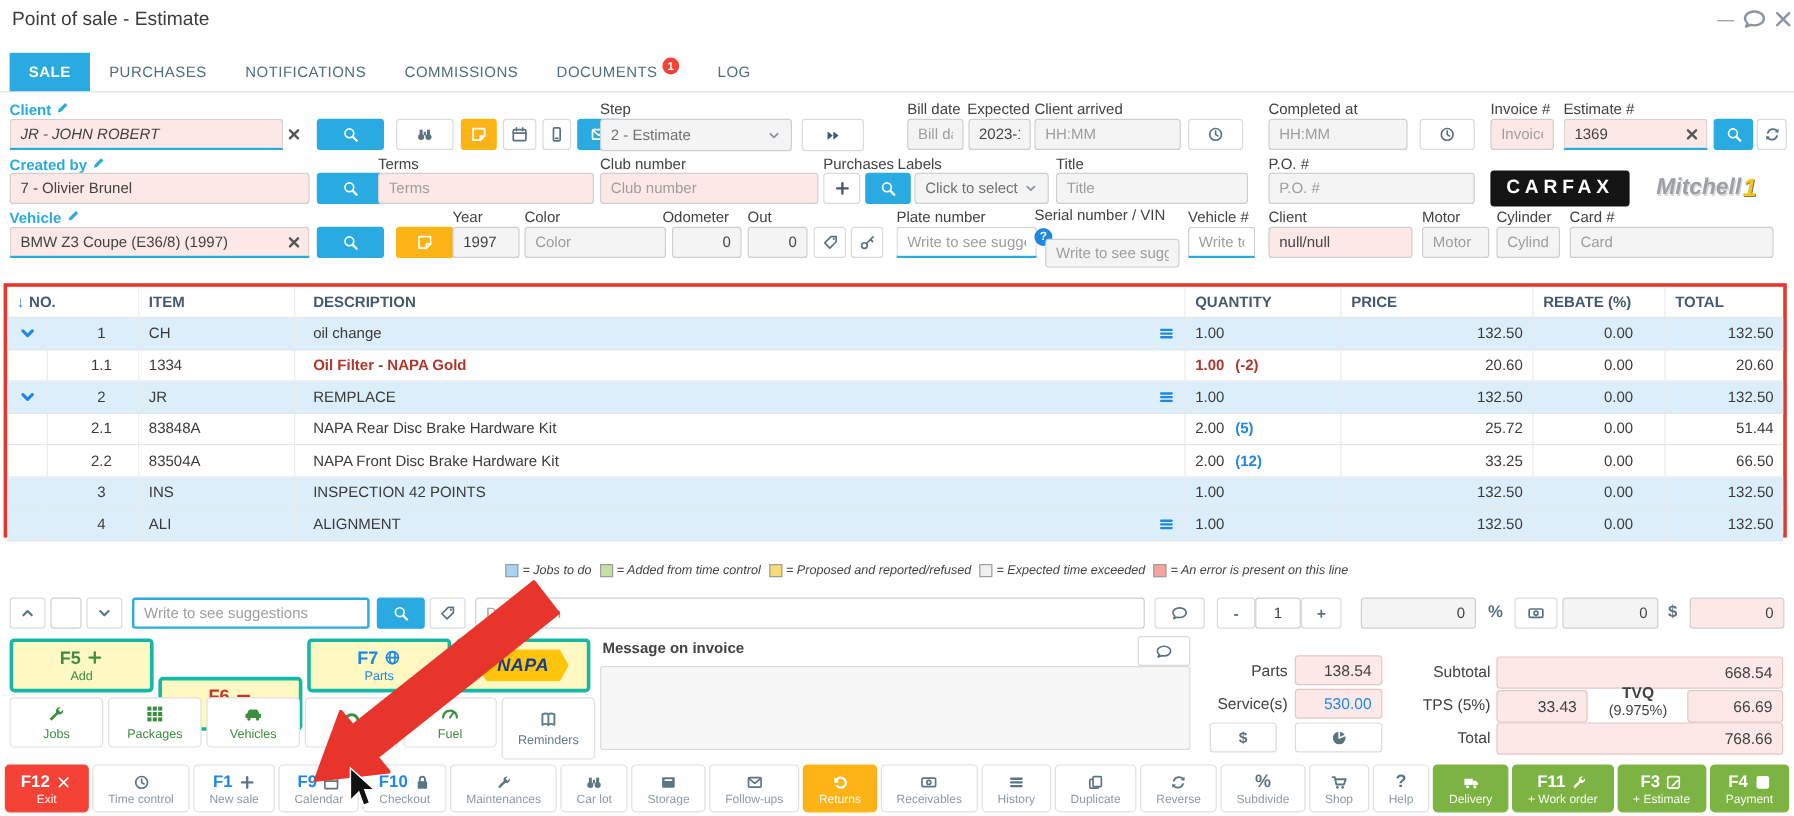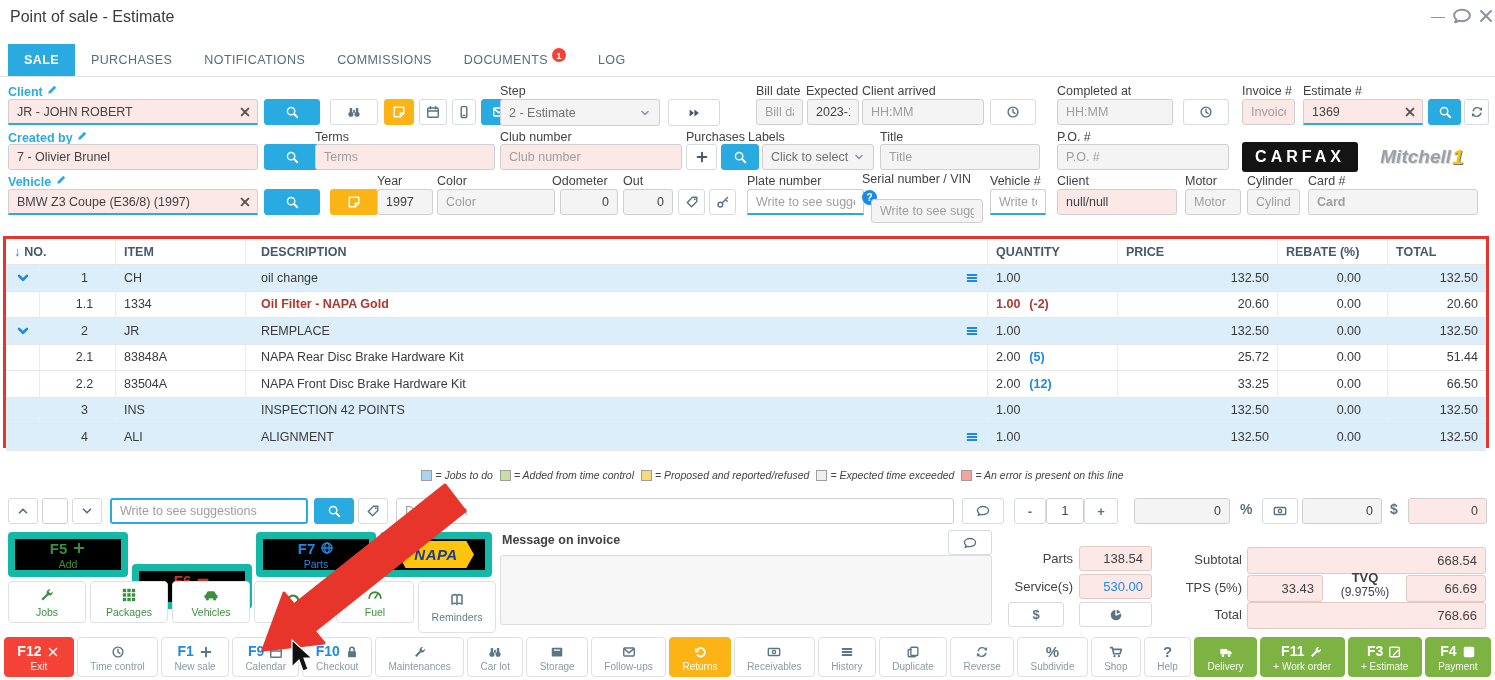--- a/index.html
+++ b/index.html
@@ -55,21 +55,21 @@
   .menu-ic{margin-left:auto;color:#1E88E5}
   .red-bold{color:#B3362C;font-weight:bold}
   .blue-bold{color:#1E88E5;font-weight:bold}
   .qtynote{margin-left:9px}
   .rebcell{padding-right:26px}
   
   .legend{left:0;top:469px;width:1495px;display:flex;justify-content:center;gap:7px;align-items:center;font-style:italic;font-size:10.5px;color:#444;padding-left:50px;box-sizing:border-box}
   .sw{width:11px;height:11px;border:1px solid #9e9e9e;box-sizing:border-box;display:inline-block;margin-right:3px}
   .legitem{display:flex;align-items:center}
   
-  .fkbtn{box-sizing:border-box;border:7px solid #14b8a6;border-radius:4px;background:#000000;display:flex;flex-direction:column;align-items:center;justify-content:center;gap:1px;cursor:pointer}
+  .fkbtn{box-sizing:border-box;border:3px solid #14b8a6;border-radius:4px;background:#fef9c3;display:flex;flex-direction:column;align-items:center;justify-content:center;gap:1px;cursor:pointer}
   .fkbtn .k{font-size:15px;font-weight:bold;display:flex;align-items:center;gap:5px}
   .fkbtn .l{font-size:10.5px}
   .toolbtn{box-sizing:border-box;border:1px solid #e0e0e0;border-radius:4px;background:#fff;display:flex;flex-direction:column;align-items:center;justify-content:center;gap:3px;cursor:pointer}
   .toolbtn .l{font-size:10.5px}
   .green-t{color:#3E8E41}.red-t{color:#C0392B}.blue-t{color:#1E88E5}.slate-t{color:#607D8B}
   textarea.msg{box-sizing:border-box;background:#f7f7f7;border:1px solid #ddd;border-radius:3px;resize:none;outline:none;font-family:"Liberation Sans",sans-serif}
   .totlbl{font-size:13px;color:#424242;text-align:right;white-space:nowrap}
   .totfld{box-sizing:border-box;border:1px solid #e3c8c4;border-radius:3px;background:#FCE9E7;display:flex;align-items:center;justify-content:flex-end;padding:0 8px;font-size:13px;color:#424242}
   
   .bbar{left:4px;top:637px;width:1487px;height:40px;display:flex;gap:3px}
@@ -141,21 +141,21 @@
   </div>
 
 <div class="abs lbl blue" style="left:8px;top:84px">
   <span>Client</span> <span class="ic ic12">
       <svg viewBox="0 0 16 16" fill="none" stroke="currentColor" stroke-width="1.6" stroke-linecap="round" stroke-linejoin="round">
         <path d="M3 13l.8-3.4L11 2.4 13.6 5 6.4 12.2 3 13z" fill="currentColor" stroke="none"></path>
       </svg>
     </span>
 </div>
 <div class="wrap" style="left:8px;top:99px;width:250px">
-  <input class="fld pink ul" style="width: 250px;" value="JR - JOHN ROBERT">
+  <input class="fld pink ul" style="width: 228px; font-style: italic;" value="JR - JOHN ROBERT">
   <span class="clear ic ic12">
       <svg viewBox="0 0 16 16" fill="none" stroke="currentColor" stroke-width="1.6" stroke-linecap="round" stroke-linejoin="round">
         <line x1="3.5" y1="3.5" x2="12.5" y2="12.5" stroke-width="2.6"></line>
         <line x1="12.5" y1="3.5" x2="3.5" y2="12.5" stroke-width="2.6"></line>
       </svg>
     </span>
 </div>
 <div class="abs btn blue" style="left:264px;top:99px;width:56px">
     <span class="ic ic14">
       <svg viewBox="0 0 16 16" fill="none" stroke="currentColor" stroke-width="1.6" stroke-linecap="round" stroke-linejoin="round">
@@ -413,21 +413,21 @@
 <input class="abs fld gray" style="left: 871px; top: 199px; width: 112px; height: 24px;" placeholder="Write to see suggesti">
 <div class="abs lbl" style="left:990px;top:174px">Vehicle #</div>
 <input class="abs fld ul" style="left: 990px; top: 189px; width: 56px;" placeholder="Write to">
 <div class="abs lbl" style="left:1057px;top:174px">Client</div>
 <input class="abs fld pink" style="left: 1057px; top: 189px; width: 120px;" value="null/null">
 <div class="abs lbl" style="left:1185px;top:174px">Motor</div>
 <input class="abs fld gray" style="left: 1185px; top: 189px; width: 56px;" placeholder="Motor">
 <div class="abs lbl" style="left:1247px;top:174px">Cylinder</div>
 <input class="abs fld gray" style="left: 1247px; top: 189px; width: 53px;" placeholder="Cylinder">
 <div class="abs lbl" style="left:1308px;top:174px">Card #</div>
-<input class="abs fld gray" style="left: 1308px; top: 189px; width: 170px; font-weight: bold;" placeholder="Card">
+<input class="abs fld gray" style="left: 1308px; top: 189px; width: 170px;" placeholder="Card">
 
 <div class="abs tablebox">
   <div class="trow head">
     <div class="tcell">
         <span style="color:#1E88E5;margin-right:4px">↓</span>
         <span>NO.</span>
       </div>
     <div class="tcell">
         <span>ITEM</span>
       </div>

